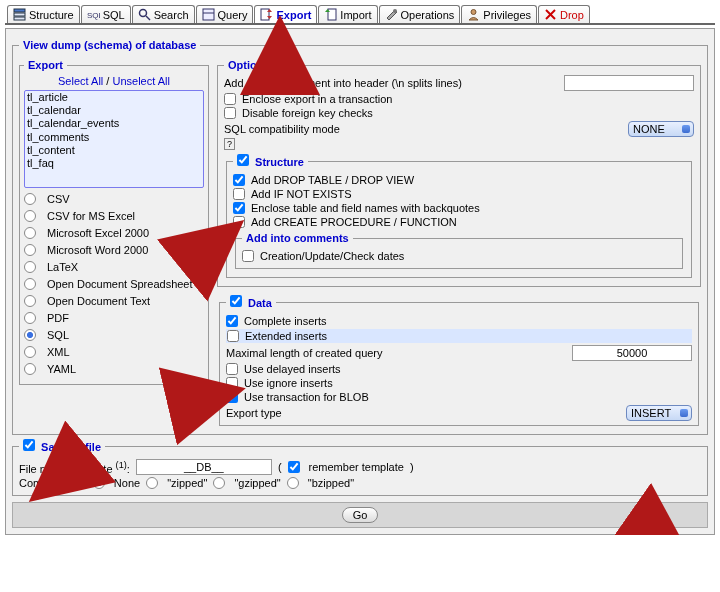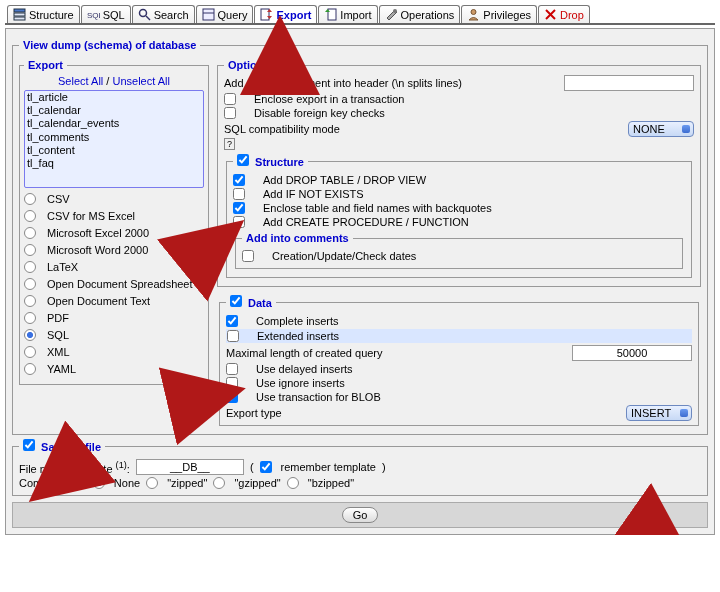--- a/index.html
+++ b/index.html
@@ -57,21 +57,21 @@
     width: 100%;
     height: 98px;
     font-size: 11px;
     border: 1px solid #7a7aee;
     background: #e9efff;
   }
   .radio-row { margin: 5px 0; display:flex; align-items:center; gap:8px;}
   input[type="radio"], input[type="checkbox"] { margin: 0 3px 0 0; width:12px;height:12px;}
   input[type="radio"]{appearance:none;border:1px solid #888;border-radius:50%;background:#fff;width:12px;height:12px;}
   input[type="radio"]:checked{background:radial-gradient(#3a70e0 40%, #fff 44%);}
-  .check-row { margin: 2px 0; display:flex; align-items:flex-end; gap:15px;}
+  .check-row { margin: 2px 0; display:flex; align-items:flex-end; gap:3px;}
   .aqua-select {
     border:1px solid #6d89c0; border-radius:4px;
     background: linear-gradient(#e8f0ff,#c7d9f5);
     padding:1px 14px 1px 4px; font-size:11px;
     position:relative; display:inline-block; min-width:66px;
   }
   .aqua-select::after{content:"";position:absolute;right:3px;top:3px;width:8px;height:8px;
     background:linear-gradient(#6a9af0,#3c6cd0);border-radius:2px;}
   input.txt {
     border:1px solid #999;background:#fff;font-size:11px;padding:1px 3px;text-align:center;
@@ -338,21 +338,21 @@
     </div>
   </fieldset>
 
   <fieldset style="padding:4px 6px;">
     <legend>
       <input type="checkbox" checked="" style="">
       <span>Save as file</span>
     </legend>
     <div class="opt-row">
       <span><span>File name template</span> <sup>(1)</sup>:</span>
-      <input type="text" class="txt" style="width: 108px;" value="__DB__">
+      <input type="text" class="txt" style="width: 136px;" value="__DB__">
       <span>(</span>
       <input type="checkbox" checked="" style="">
       <span>remember template</span>
       <span>)</span>
     </div>
     <div class="opt-row">
       <span>Compression:</span>
       <input type="radio" name="comp" checked="" style="">
           <span>None</span>
       <input type="radio" name="comp" style="">

